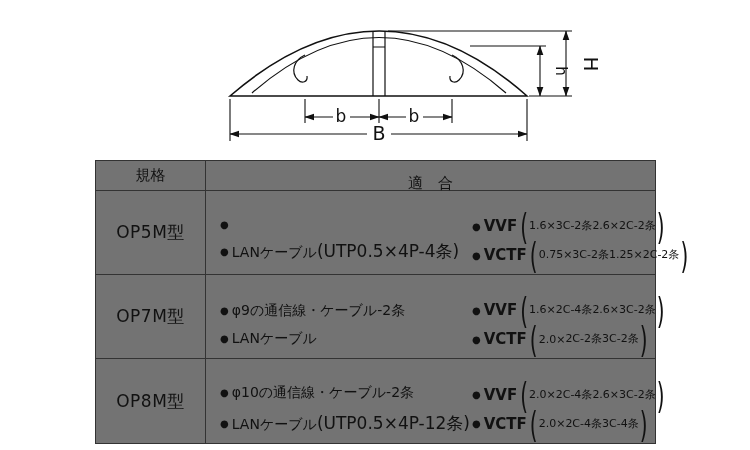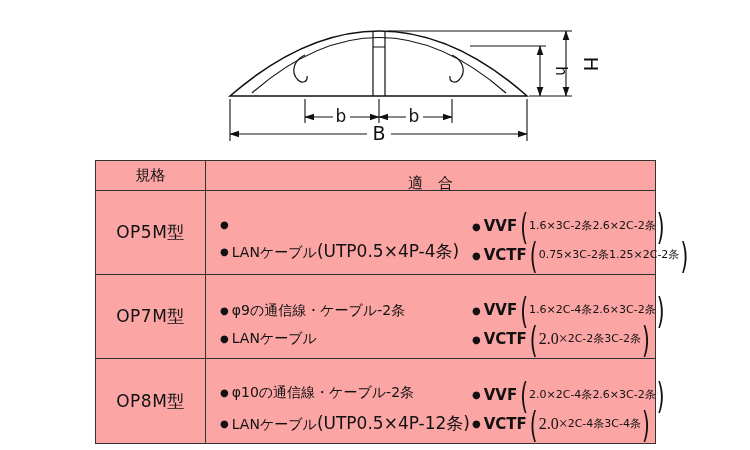--- a/index.html
+++ b/index.html
@@ -8,39 +8,39 @@
     width:750px; height:450px;
     font-family:"DejaVu Sans","Liberation Sans",sans-serif;
     color:#111;
   }
   .page { position:relative; width:750px; height:450px; background:#fff; overflow:hidden; }
 
   .diagram { position:absolute; top:0; left:0; }
 
   .spec-table {
     position:absolute; left:95px; top:160px; width:561px;
-    border:1.5px solid #333; background:#fca5a5;
+    border:1.5px solid #333; background:#737373;
   }
   .thead { display:flex; height:30px; border-bottom:1px solid #333; }
   .th { display:flex; align-items:center; justify-content:center; font-size:15px; }
   .col-model { width:110px; flex:none; border-right:1px solid #333; }
   .col-fit { flex:1;margin-top:16px; }
   .trow { display:flex; height:84px; border-bottom:1px solid #333; }
   .trow:last-child { border-bottom:none; }
   .model-cell { display:flex; align-items:center; justify-content:center; font-size:17px; letter-spacing:.5px; }
   .fit-cell { display:flex; align-items:center; padding:0 6px 0 14px; }
   .fit-left { width:252px; display:flex; flex-direction:column; gap:10px; }
   .fit-line { font-size:14px; display:flex; align-items:baseline; white-space:nowrap; }
   .bullet { font-size:10px; margin-right:3px; align-self:center; }
   .sub { font-size:17px; }
   .fit-right { flex:1; display:flex; flex-direction:column; gap:5px; }
   .cable-line { display:flex; align-items:center; font-size:15px; white-space:nowrap; }
   .cable-label { margin-right:2px;font-weight:bold; }
   .paren { font-size:20px; transform:scaleY(1.8); display:inline-block; margin:0 1px; }
-  .prefix { font-size:16px;font-family:Liberation Serif, serif; }
+  .prefix { font-size:11px; }
   .stack { display:inline-flex; flex-direction:row; font-size:11px; line-height:1.22; }
 </style>
 </head>
 <body>
 
 <div class="page">
 
   <svg class="diagram" width="750" height="152" viewBox="0 0 750 152">
     <defs>
       <marker id="ah" viewBox="0 0 10 10" refX="9.5" refY="5" markerWidth="9" markerHeight="9" orient="auto-start-reverse">

